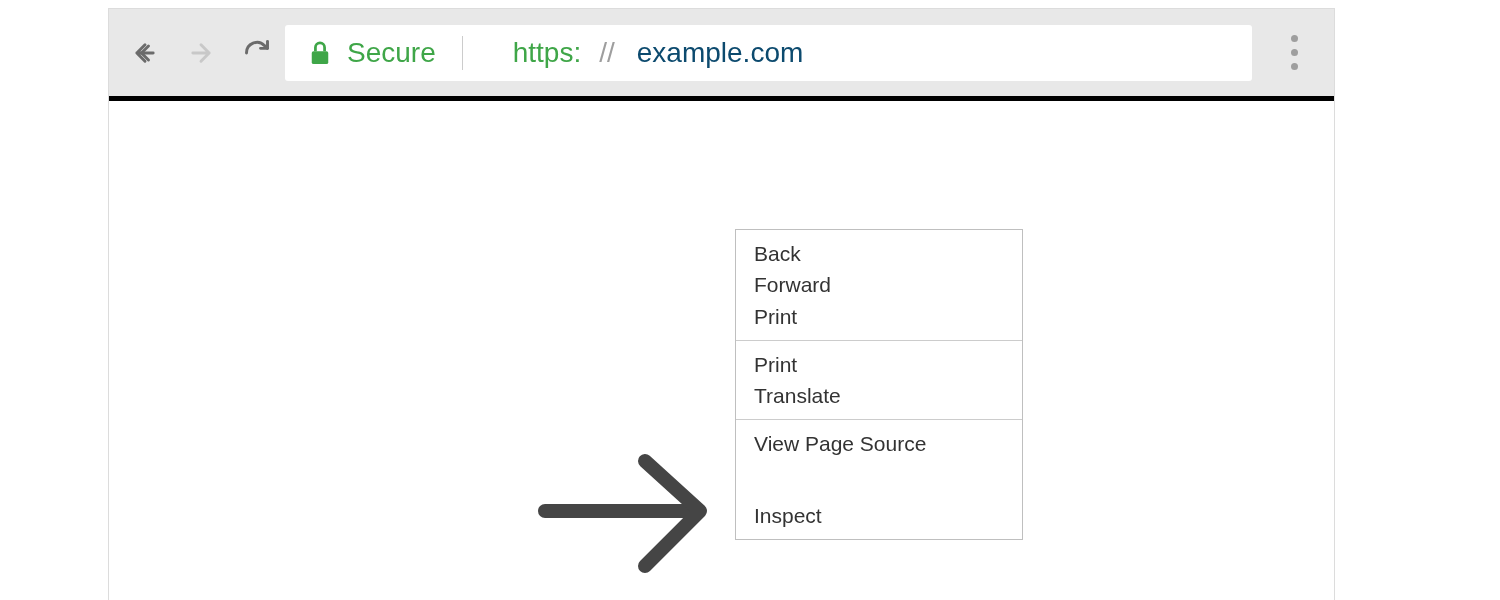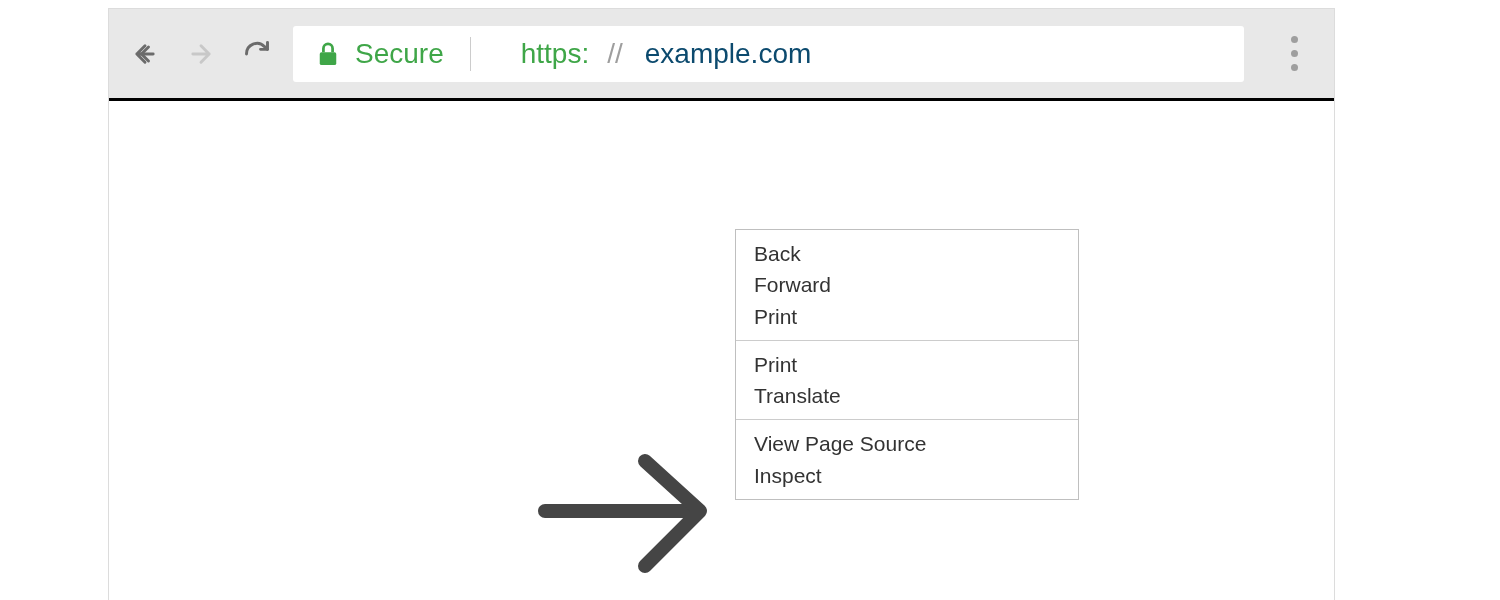--- a/index.html
+++ b/index.html
@@ -18,22 +18,22 @@
     width: 1227px;
     border: 1px solid #dcdcdc;
     background: #ffffff;
   }
   .toolbar {
     background: #e8e8e8;
     height: 92px;
     display: flex;
     align-items: center;
     padding: 0 20px;
-    gap: 20px;
-    border-bottom: 3px solid #000000;
+    gap: 12px;
+    border-bottom: 5px solid #000000;
   }
   .nav-buttons {
     display: flex;
     align-items: center;
     gap: 24px;
   }
   .nav-btn {
     display: flex;
     align-items: center;
     justify-content: center;
@@ -83,38 +83,38 @@
   }
   .content-area {
     position: relative;
     height: 500px;
     background: #ffffff;
   }
   .context-menu {
     position: absolute;
     left: 626px;
     top: 128px;
-    width: 344px;
+    width: 288px;
     background: #ffffff;
     border: 1px solid #bfbfbf;
     font-size: 21px;
     font-weight: 300;
     color: #333333;
     font-stretch: condensed;
     font-family: 'Arial Narrow','Helvetica Neue',Arial,sans-serif;
   }
   .cm-group {
     padding: 8px 0;
   }
   .cm-item {
     padding: 2px 18px;
     cursor: pointer;
     line-height: 1.3;
   }
-  .cm-item.bold { font-weight: 500; }
+  .cm-item.bold { font-weight: 500; margin-top: 40px; }
   .cm-sep {
     height: 1px;
     background: #cccccc;
     margin: 0;
   }
   .pointer-arrow {
     position: absolute;
     left: 426px;
     top: 350px;
   }

